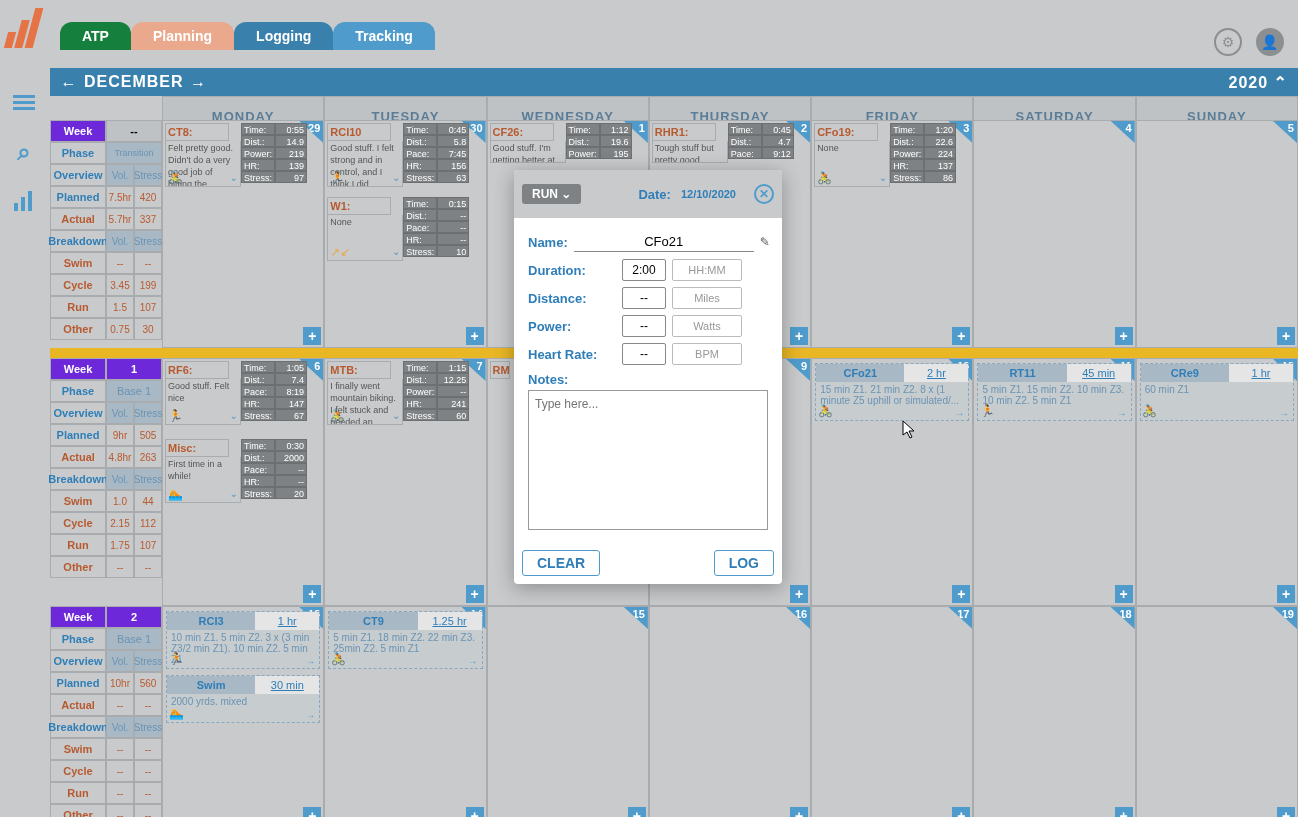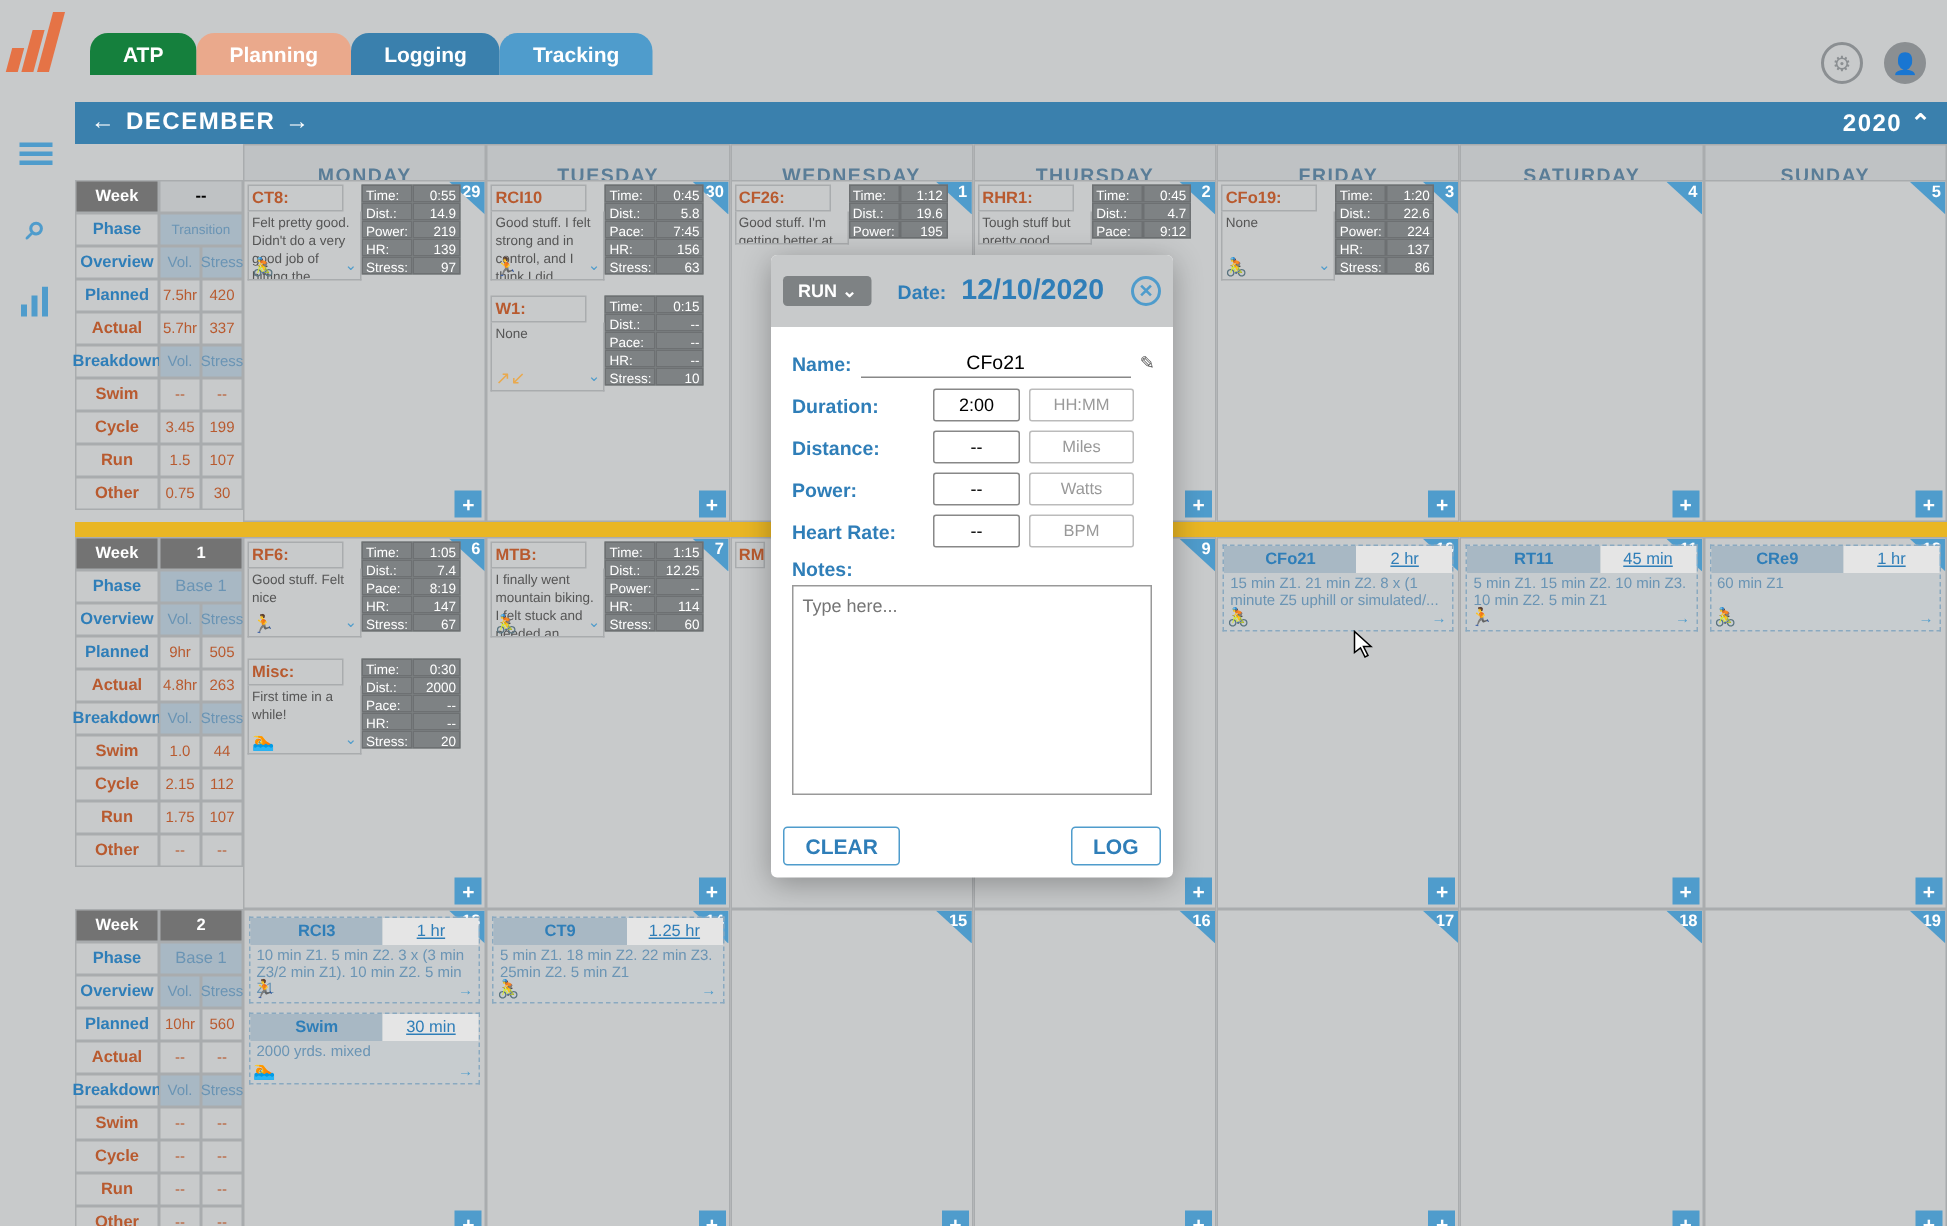--- a/index.html
+++ b/index.html
@@ -54,21 +54,21 @@
 
 .sg { font-size: 11px; }
 .sg .srow { display: flex; height: 22px; }
 .sg .c1 { width: 56px; border: 1px solid #a9acae; display: flex; align-items: center; justify-content: center; font-weight: 600; }
 .sg .c2 { width: 28px; border: 1px solid #a9acae; display: flex; align-items: center; justify-content: center; font-size: 10px; }
 .sg .c3 { width: 28px; border: 1px solid #a9acae; display: flex; align-items: center; justify-content: center; font-size: 10px; }
 .sg .cfull { width: 56px; border: 1px solid #a9acae; display: flex; align-items: center; justify-content: center; }
 .sg .blue { color: #2f7eb8; }
 .sg .brown { color: #b85a2f; }
 .sg .hdr { background: #bfc2c4; font-weight: 700; }
-.sg .hdr.blue { background: #737373; color: #fff; }
+.sg .hdr.blue { background: #6d28d9; color: #fff; }
 .sg .tblue { color: #6a94b4; background: #a8b8c4; }
 
 
 .dnum { position: absolute; top: 0; right: 0; width: 24px; height: 22px; background: #4f9ccc; color: #fff; font-size: 11px; font-weight: 700; display: flex; align-items: flex-start; justify-content: flex-end; padding: 1px 3px; clip-path: polygon(0 0, 100% 0, 100% 100%); }
 
 
 .addbtn { position: absolute; bottom: 2px; right: 2px; width: 18px; height: 18px; background: #4f9ccc; color: #fff; font-size: 14px; font-weight: 700; display: flex; align-items: center; justify-content: center; cursor: pointer; }
 
 
 .ev { position: absolute; font-size: 10px; line-height: 12px; }
@@ -89,28 +89,28 @@
 .pev .pd { width: 64px; background: #e5e5e5; color: #2f7eb8; display: flex; align-items: center; justify-content: center; text-decoration: underline; }
 .pev .ptxt { padding: 2px 4px; color: #6a94b4; font-size: 10px; height: 38px; overflow: hidden; position: relative; }
 .pev .picon { position: absolute; bottom: 2px; left: 2px; font-size: 12px; color: #e9a94e; }
 .pev .parrow { position: absolute; bottom: 2px; right: 4px; color: #4f9ccc; cursor:pointer; }
 
 
 .modal { position: absolute; top: 170px; left: 514px; width: 268px; background: #fff; border-radius: 4px; box-shadow: 0 4px 20px rgba(0,0,0,.3); z-index: 50; }
 .modal .mhdr { height: 48px; background: #c8cacb; border-radius: 4px 4px 0 0; display: flex; align-items: center; padding: 0 8px; gap: 10px; }
 .modal .mtype { background: #7e8284; color: #fff; font-weight: 700; font-size: 12px; padding: 3px 10px; border-radius: 3px; cursor: pointer; }
 .modal .mdate-l { color: #2f7eb8; font-weight: 700; font-size: 13px; margin-left: auto; }
-.modal .mdate-v { color: #2f7eb8; font-weight: 700; font-size: 19px; margin-right: 8px; }
+.modal .mdate-v { color: #2f7eb8; font-weight: 700; font-size: 11px; margin-right: 8px; }
 .modal .mclose { width: 20px; height: 20px; border: 2px solid #4f9ccc; border-radius: 50%; color: #4f9ccc; display: flex; align-items: center; justify-content: center; font-size: 12px; cursor: pointer; font-weight: bold; }
 .modal .mbody { padding: 10px 14px; }
 .modal .mrow { display: flex; align-items: center; height: 28px; gap: 6px; font-size: 13px; }
 .modal .mlab { color: #2f7eb8; font-weight: 700; width: 88px; }
 .modal .minput { flex: 1; text-align: center; border: none; border-bottom: 1px solid #888; font-size: 13px; padding: 2px; outline: none; }
 .modal .mpencil { color: #555; cursor: pointer; font-size: 12px; }
-.modal .mnum { width: 58px; height: 22px; border: 1px solid #888; text-align: center; font-size: 12px; border-radius: 2px; }
+.modal .mnum { width: 44px; height: 22px; border: 1px solid #888; text-align: center; font-size: 12px; border-radius: 2px; }
 .modal .munit { width: 70px; height: 22px; border: 1px solid #bbb; text-align: center; font-size: 11px; color: #999; border-radius: 2px; display:flex; align-items:center; justify-content:center; }
 .modal textarea.mnotes { width: 100%; height: 140px; border: 1px solid #999; resize: none; padding: 6px; font-size: 12px; font-family: inherit; }
 .modal .mfoot { display: flex; justify-content: space-between; padding: 6px 8px 8px; }
 .modal .mbtn { border: 1px solid #4f9ccc; color: #2f7eb8; font-weight: 700; font-size: 14px; padding: 4px 14px; background: #fff; border-radius: 3px; cursor: pointer; }
 
 
 .cursor { position: absolute; top: 420px; left: 902px; z-index: 60; font-size: 18px; color: #000; pointer-events:none; }
 </style>
 </head>
 <body>
@@ -576,21 +576,21 @@
             <div class="srow2">
                 <div class="slab">Dist.:</div>
                 <div class="sval">12.25</div>
               </div>
             <div class="srow2">
                 <div class="slab">Power:</div>
                 <div class="sval">--</div>
               </div>
             <div class="srow2">
                 <div class="slab">HR:</div>
-                <div class="sval">114</div>
+                <div class="sval">241</div>
               </div>
             <div class="srow2">
                 <div class="slab">Stress:</div>
                 <div class="sval">60</div>
               </div>
           </div>
         </div>
       </div>
       <div class="addbtn">+</div>
     </div>

